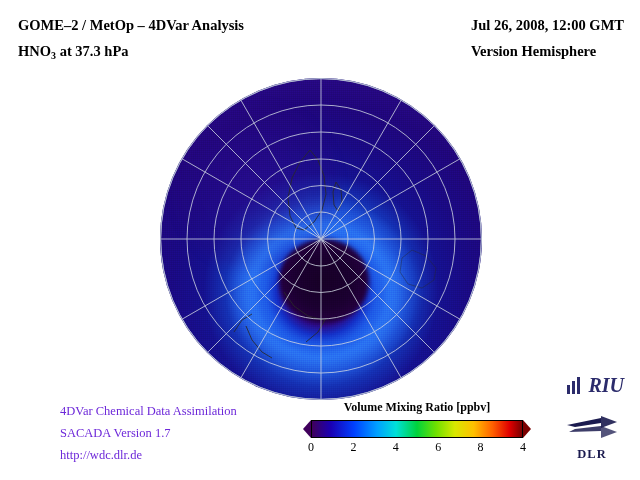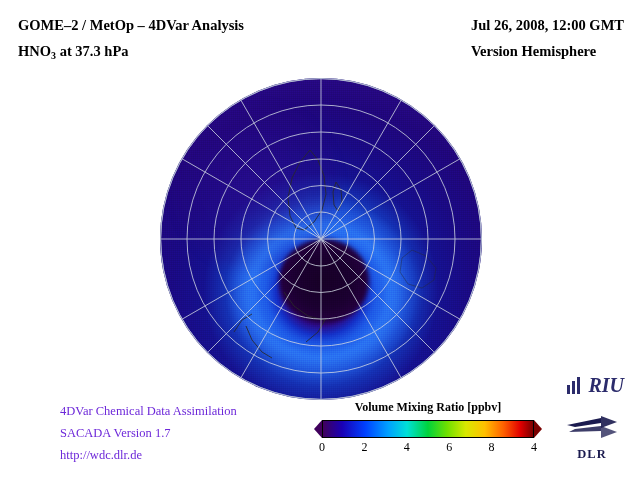--- a/index.html
+++ b/index.html
@@ -158,21 +158,21 @@
     font-size: 12.5px;
     color: #6d28d9;
     line-height: 22px;
     white-space: nowrap;
     margin-left: 44px;
   }
 
   
   .cbar-block {
     position: absolute;
-    left: 316px;
+    left: 305px;
     top: 400px;
     width: 224px;
   }
   .cbar-title {
     font-size: 12px;
     font-weight: bold;
     color: #000;
     text-align: center;
     margin-bottom: 5px;
     white-space: nowrap;

